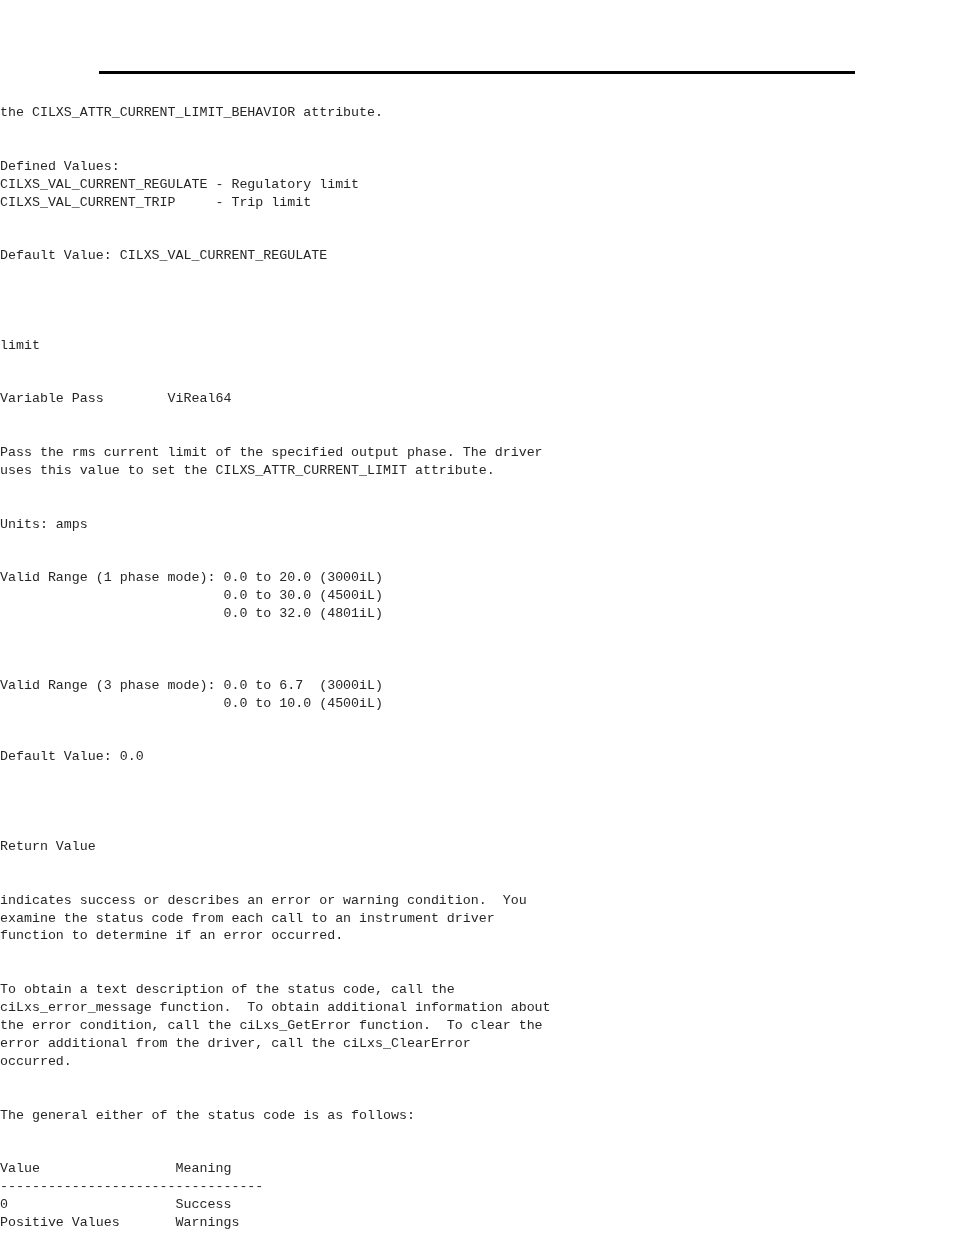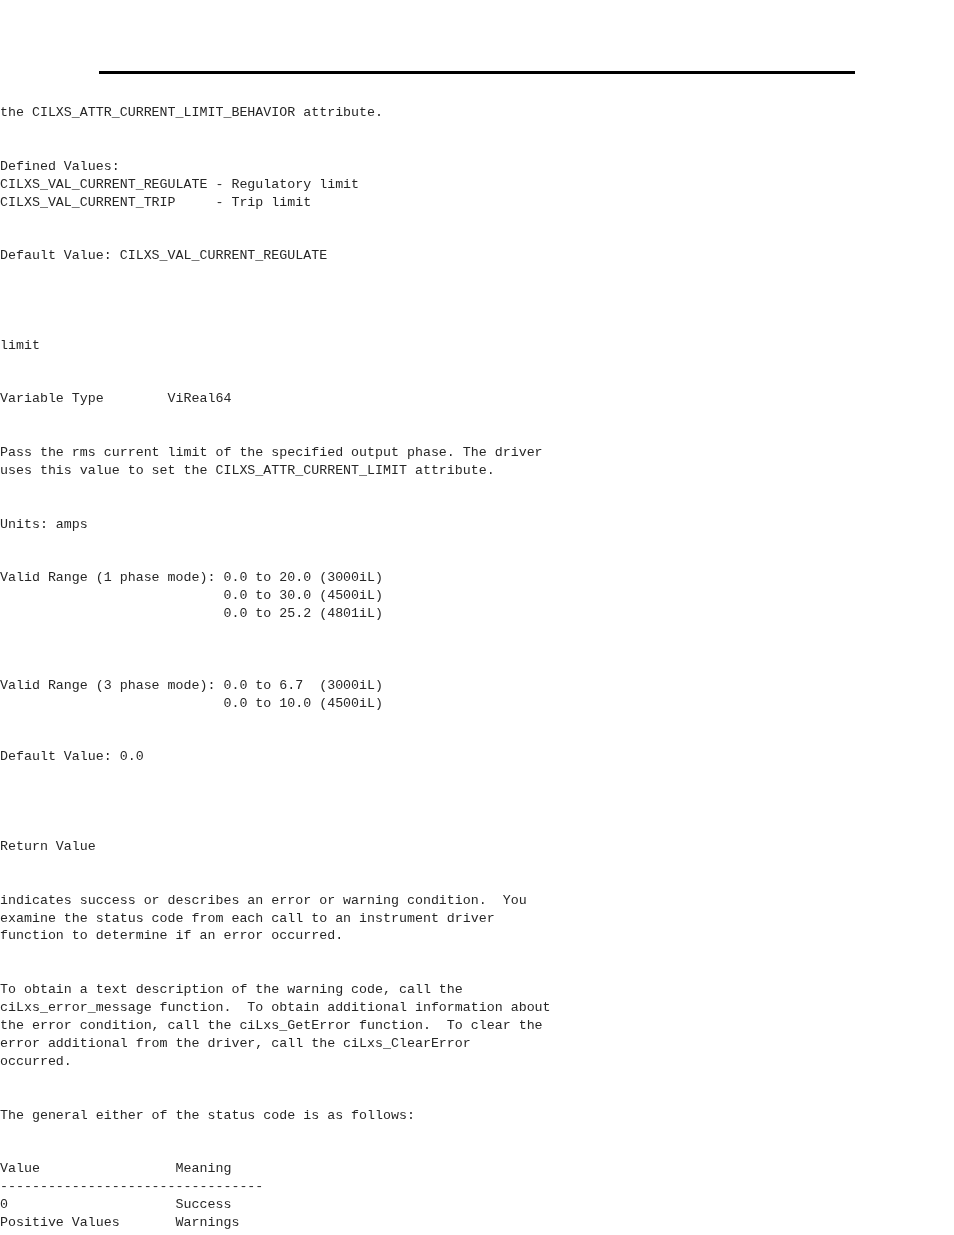--- a/index.html
+++ b/index.html
@@ -72,36 +72,36 @@
     <div class="gap-md"></div>
 
     <pre class="block indent-body">Default Value: CILXS_VAL_CURRENT_REGULATE</pre>
 
     <div class="gap-xl"></div>
 
     <pre class="block indent-param">limit</pre>
 
     <div class="gap-md"></div>
 
-    <pre class="block indent-body">Variable Type        ViReal64</pre>
+    <pre class="block indent-body">Variable Pass        ViReal64</pre>
 
     <div class="gap-md"></div>
 
     <pre class="block indent-body">Pass the rms current limit of the specified output phase. The driver</pre>
     <pre class="block indent-body">uses this value to set the CILXS_ATTR_CURRENT_LIMIT attribute.</pre>
 
     <div class="gap-md"></div>
 
     <pre class="block indent-body">Units: amps</pre>
 
     <div class="gap-md"></div>
 
     <pre class="block indent-body">Valid Range (1 phase mode): 0.0 to 20.0 (3000iL)</pre>
     <pre class="block indent-body">                            0.0 to 30.0 (4500iL)</pre>
-    <pre class="block indent-body">                            0.0 to 25.2 (4801iL)</pre>
+    <pre class="block indent-body">                            0.0 to 32.0 (4801iL)</pre>
 
     <div class="gap-lg"></div>
 
     <pre class="block indent-body">Valid Range (3 phase mode): 0.0 to 6.7  (3000iL)</pre>
     <pre class="block indent-body">                            0.0 to 10.0 (4500iL)</pre>
 
     <div class="gap-md"></div>
 
     <pre class="block indent-body">Default Value: 0.0</pre>
 
@@ -110,21 +110,21 @@
     <pre class="block indent-sect">Return Value</pre>
 
     <div class="gap-md"></div>
 
     <pre class="block indent-body">indicates success or describes an error or warning condition.  You</pre>
     <pre class="block indent-body">examine the status code from each call to an instrument driver</pre>
     <pre class="block indent-body">function to determine if an error occurred.</pre>
 
     <div class="gap-md"></div>
 
-    <pre class="block indent-body">To obtain a text description of the warning code, call the</pre>
+    <pre class="block indent-body">To obtain a text description of the status code, call the</pre>
     <pre class="block indent-body">ciLxs_error_message function.  To obtain additional information about</pre>
     <pre class="block indent-body">the error condition, call the ciLxs_GetError function.  To clear the</pre>
     <pre class="block indent-body">error additional from the driver, call the ciLxs_ClearError</pre>
     <pre class="block indent-body">occurred.</pre>
 
     <div class="gap-md"></div>
 
     <pre class="block indent-body">The general either of the status code is as follows:</pre>
 
     <div class="gap-md"></div>

